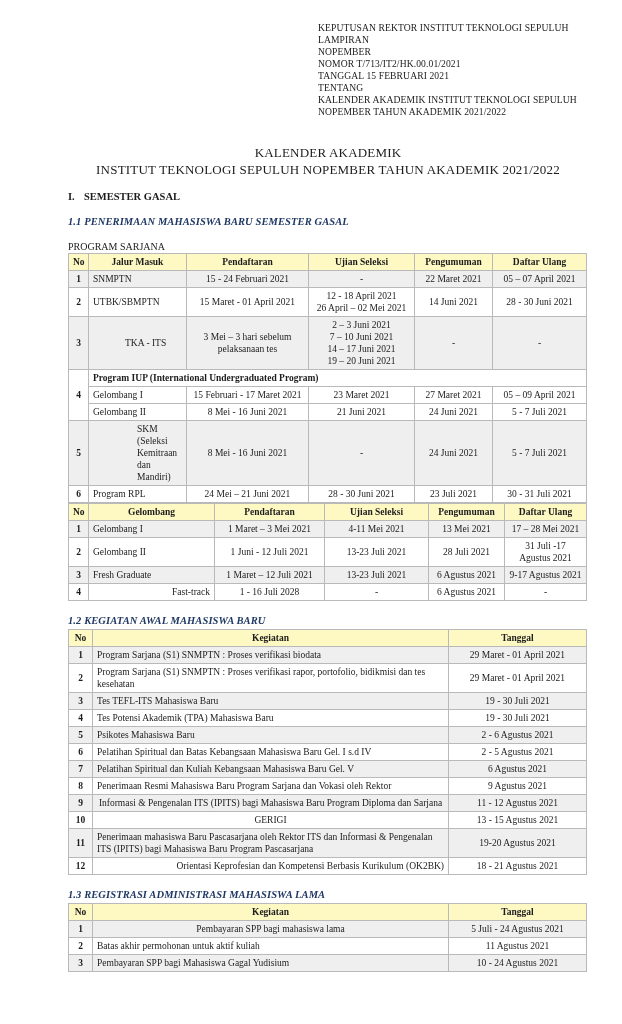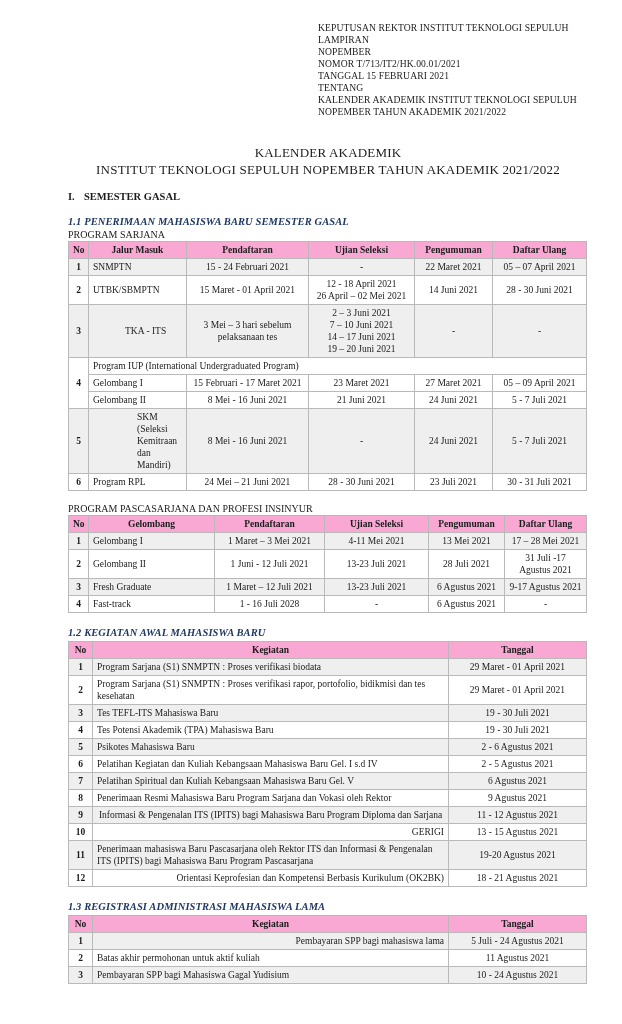--- a/index.html
+++ b/index.html
@@ -28,38 +28,38 @@
     text-align:center; margin-top:26px;
     font-size:13px; line-height:17px; letter-spacing:0.2px;
   }
   
   .h-sem{ margin-top:13px; font-weight:bold; font-size:10.5px; }
   .h-sem .num{ display:inline-block; width:16px; }
   .h-blue{
     color:var(--blue); font-weight:bold; font-style:italic;
     font-size:10.5px; margin-top:14px; letter-spacing:0.1px;
   }
-  .tbl-caption{ font-size:10px; margin-top:2px; margin-bottom:1px; }
+  .tbl-caption{ font-size:10px; margin-top:14px; margin-bottom:1px; }
   .mt12{ margin-top:12px; }
   .mt14{ margin-top:14px; }
   .mt3{ margin-top:3px; }
   
   table{
     border-collapse:collapse; table-layout:fixed; width:518px;
     font-size:9.5px;
   }
   th,td{
     border:1px solid var(--border);
     padding:2px 4px;
     text-align:center; vertical-align:middle;
     line-height:12px;
     white-space:pre-line;
     overflow:hidden;
   }
-  th{ font-weight:bold; background:#f9a8d4; }
+  th{ font-weight:bold; background:#fef9c3; }
   tr.shade td{ background:var(--shade); }
 </style>
 </head>
 <body>
 
 <div class="page">
 
   <div class="letterhead">
     <div>KEPUTUSAN REKTOR INSTITUT TEKNOLOGI SEPULUH</div>
     <div>LAMPIRAN</div>
@@ -126,21 +126,21 @@
           <td>3 Mei – 3 hari sebelum pelaksanaan tes</td>
           <td>2 – 3 Juni 2021
 7 – 10 Juni 2021
 14 – 17 Juni 2021
 19 – 20 Juni 2021</td>
           <td>-</td>
           <td>-</td>
         </tr>
         <tr>
           <td rowspan="3" style="font-weight: bold;">4</td>
-          <td colspan="5" style="text-align: left;">Program IUP (International Undergraduated Program)</td>
+          <td colspan="5" style="text-align: left; font-weight: bold;">Program IUP (International Undergraduated Program)</td>
         </tr>
         <tr>
           <td style="text-align: left;">Gelombang I</td>
           <td>15 Februari - 17 Maret 2021</td>
           <td>23 Maret 2021</td>
           <td>27 Maret 2021</td>
           <td>05 – 09 April 2021</td>
         </tr>
         <tr>
           <td style="text-align: left;">Gelombang II</td>
@@ -161,21 +161,20 @@
           <td style="font-weight: bold;">6</td>
           <td style="text-align: left;">Program RPL</td>
           <td>24 Mei – 21 Juni 2021</td>
           <td>28 - 30 Juni 2021</td>
           <td>23 Juli 2021</td>
           <td>30 - 31 Juli 2021</td>
         </tr>
       </tbody>
     </table>
 
-  <div class="tbl-caption mt12">PROGRAM PASCASARJANA DAN PROFESI INSINYUR</div>
   <table>
       <colgroup>
         <col style="width: 20px;">
         <col style="width: 126px;">
         <col style="width: 110px;">
         <col style="width: 104px;">
         <col style="width: 76px;">
         <col style="width: 82px;">
       </colgroup>
       <thead>
@@ -208,21 +207,21 @@
         <tr class="shade">
           <td style="font-weight: bold;">3</td>
           <td style="text-align: left;">Fresh Graduate</td>
           <td>1 Maret – 12 Juli 2021</td>
           <td>13-23 Juli 2021</td>
           <td>6 Agustus 2021</td>
           <td>9-17 Agustus 2021</td>
         </tr>
         <tr>
           <td style="font-weight: bold;">4</td>
-          <td style="text-align: left;">Fast-track</td>
+          <td style="text-align: right;">Fast-track</td>
           <td>1 - 16 Juli 2028</td>
           <td>-</td>
           <td>6 Agustus 2021</td>
           <td>-</td>
         </tr>
       </tbody>
     </table>
 
   <div class="h-blue mt14">1.2 KEGIATAN AWAL MAHASISWA BARU</div>
   <table class="mt3">
@@ -259,41 +258,41 @@
           <td style="text-align: left;">Tes Potensi Akademik (TPA) Mahasiswa Baru</td>
           <td>19 - 30 Juli 2021</td>
         </tr>
         <tr class="shade">
           <td style="font-weight: bold;">5</td>
           <td style="text-align: left;">Psikotes Mahasiswa Baru</td>
           <td>2 - 6 Agustus 2021</td>
         </tr>
         <tr>
           <td style="font-weight: bold;">6</td>
-          <td style="text-align: left;">Pelatihan Kegiatan dan Kuliah Kebangsaan Mahasiswa Baru Gel. I s.d IV</td>
+          <td style="text-align: left;">Pelatihan Spiritual dan Batas Kebangsaan Mahasiswa Baru Gel. I s.d IV</td>
           <td>2 - 5 Agustus 2021</td>
         </tr>
         <tr class="shade">
           <td style="font-weight: bold;">7</td>
           <td style="text-align: left;">Pelatihan Spiritual dan Kuliah Kebangsaan Mahasiswa Baru Gel. V</td>
           <td>6 Agustus 2021</td>
         </tr>
         <tr>
           <td style="font-weight: bold;">8</td>
           <td style="text-align: left;">Penerimaan Resmi Mahasiswa Baru Program Sarjana dan Vokasi oleh Rektor</td>
           <td>9 Agustus 2021</td>
         </tr>
         <tr class="shade">
           <td style="font-weight: bold;">9</td>
           <td style="text-align: center;">Informasi &amp; Pengenalan ITS (IPITS) bagi Mahasiswa Baru Program Diploma dan Sarjana</td>
           <td>11 - 12 Agustus 2021</td>
         </tr>
         <tr>
           <td style="font-weight: bold;">10</td>
-          <td style="text-align: right;">GERIGI</td>
+          <td style="text-align: center;">GERIGI</td>
           <td>13 - 15 Agustus 2021</td>
         </tr>
         <tr class="shade">
           <td style="font-weight: bold;">11</td>
           <td style="text-align: left;">Penerimaan mahasiswa Baru Pascasarjana oleh Rektor ITS dan Informasi &amp; Pengenalan ITS (IPITS) bagi Mahasiswa Baru Program Pascasarjana</td>
           <td>19-20 Agustus 2021</td>
         </tr>
         <tr>
           <td style="font-weight: bold;">12</td>
           <td style="text-align: right;">Orientasi Keprofesian dan Kompetensi Berbasis Kurikulum (OK2BK)</td>
@@ -312,21 +311,21 @@
       <thead>
         <tr>
           <th>No</th>
           <th>Kegiatan</th>
           <th>Tanggal</th>
         </tr>
       </thead>
       <tbody>
         <tr class="shade">
           <td style="font-weight: bold;">1</td>
-          <td style="text-align: right;">Pembayaran SPP bagi mahasiswa lama</td>
+          <td style="text-align: center;">Pembayaran SPP bagi mahasiswa lama</td>
           <td>5 Juli - 24 Agustus 2021</td>
         </tr>
         <tr>
           <td style="font-weight: bold;">2</td>
           <td style="text-align: left;">Batas akhir permohonan untuk aktif kuliah</td>
           <td>11 Agustus 2021</td>
         </tr>
         <tr class="shade">
           <td style="font-weight: bold;">3</td>
           <td style="text-align: left;">Pembayaran SPP bagi Mahasiswa Gagal Yudisium</td>

